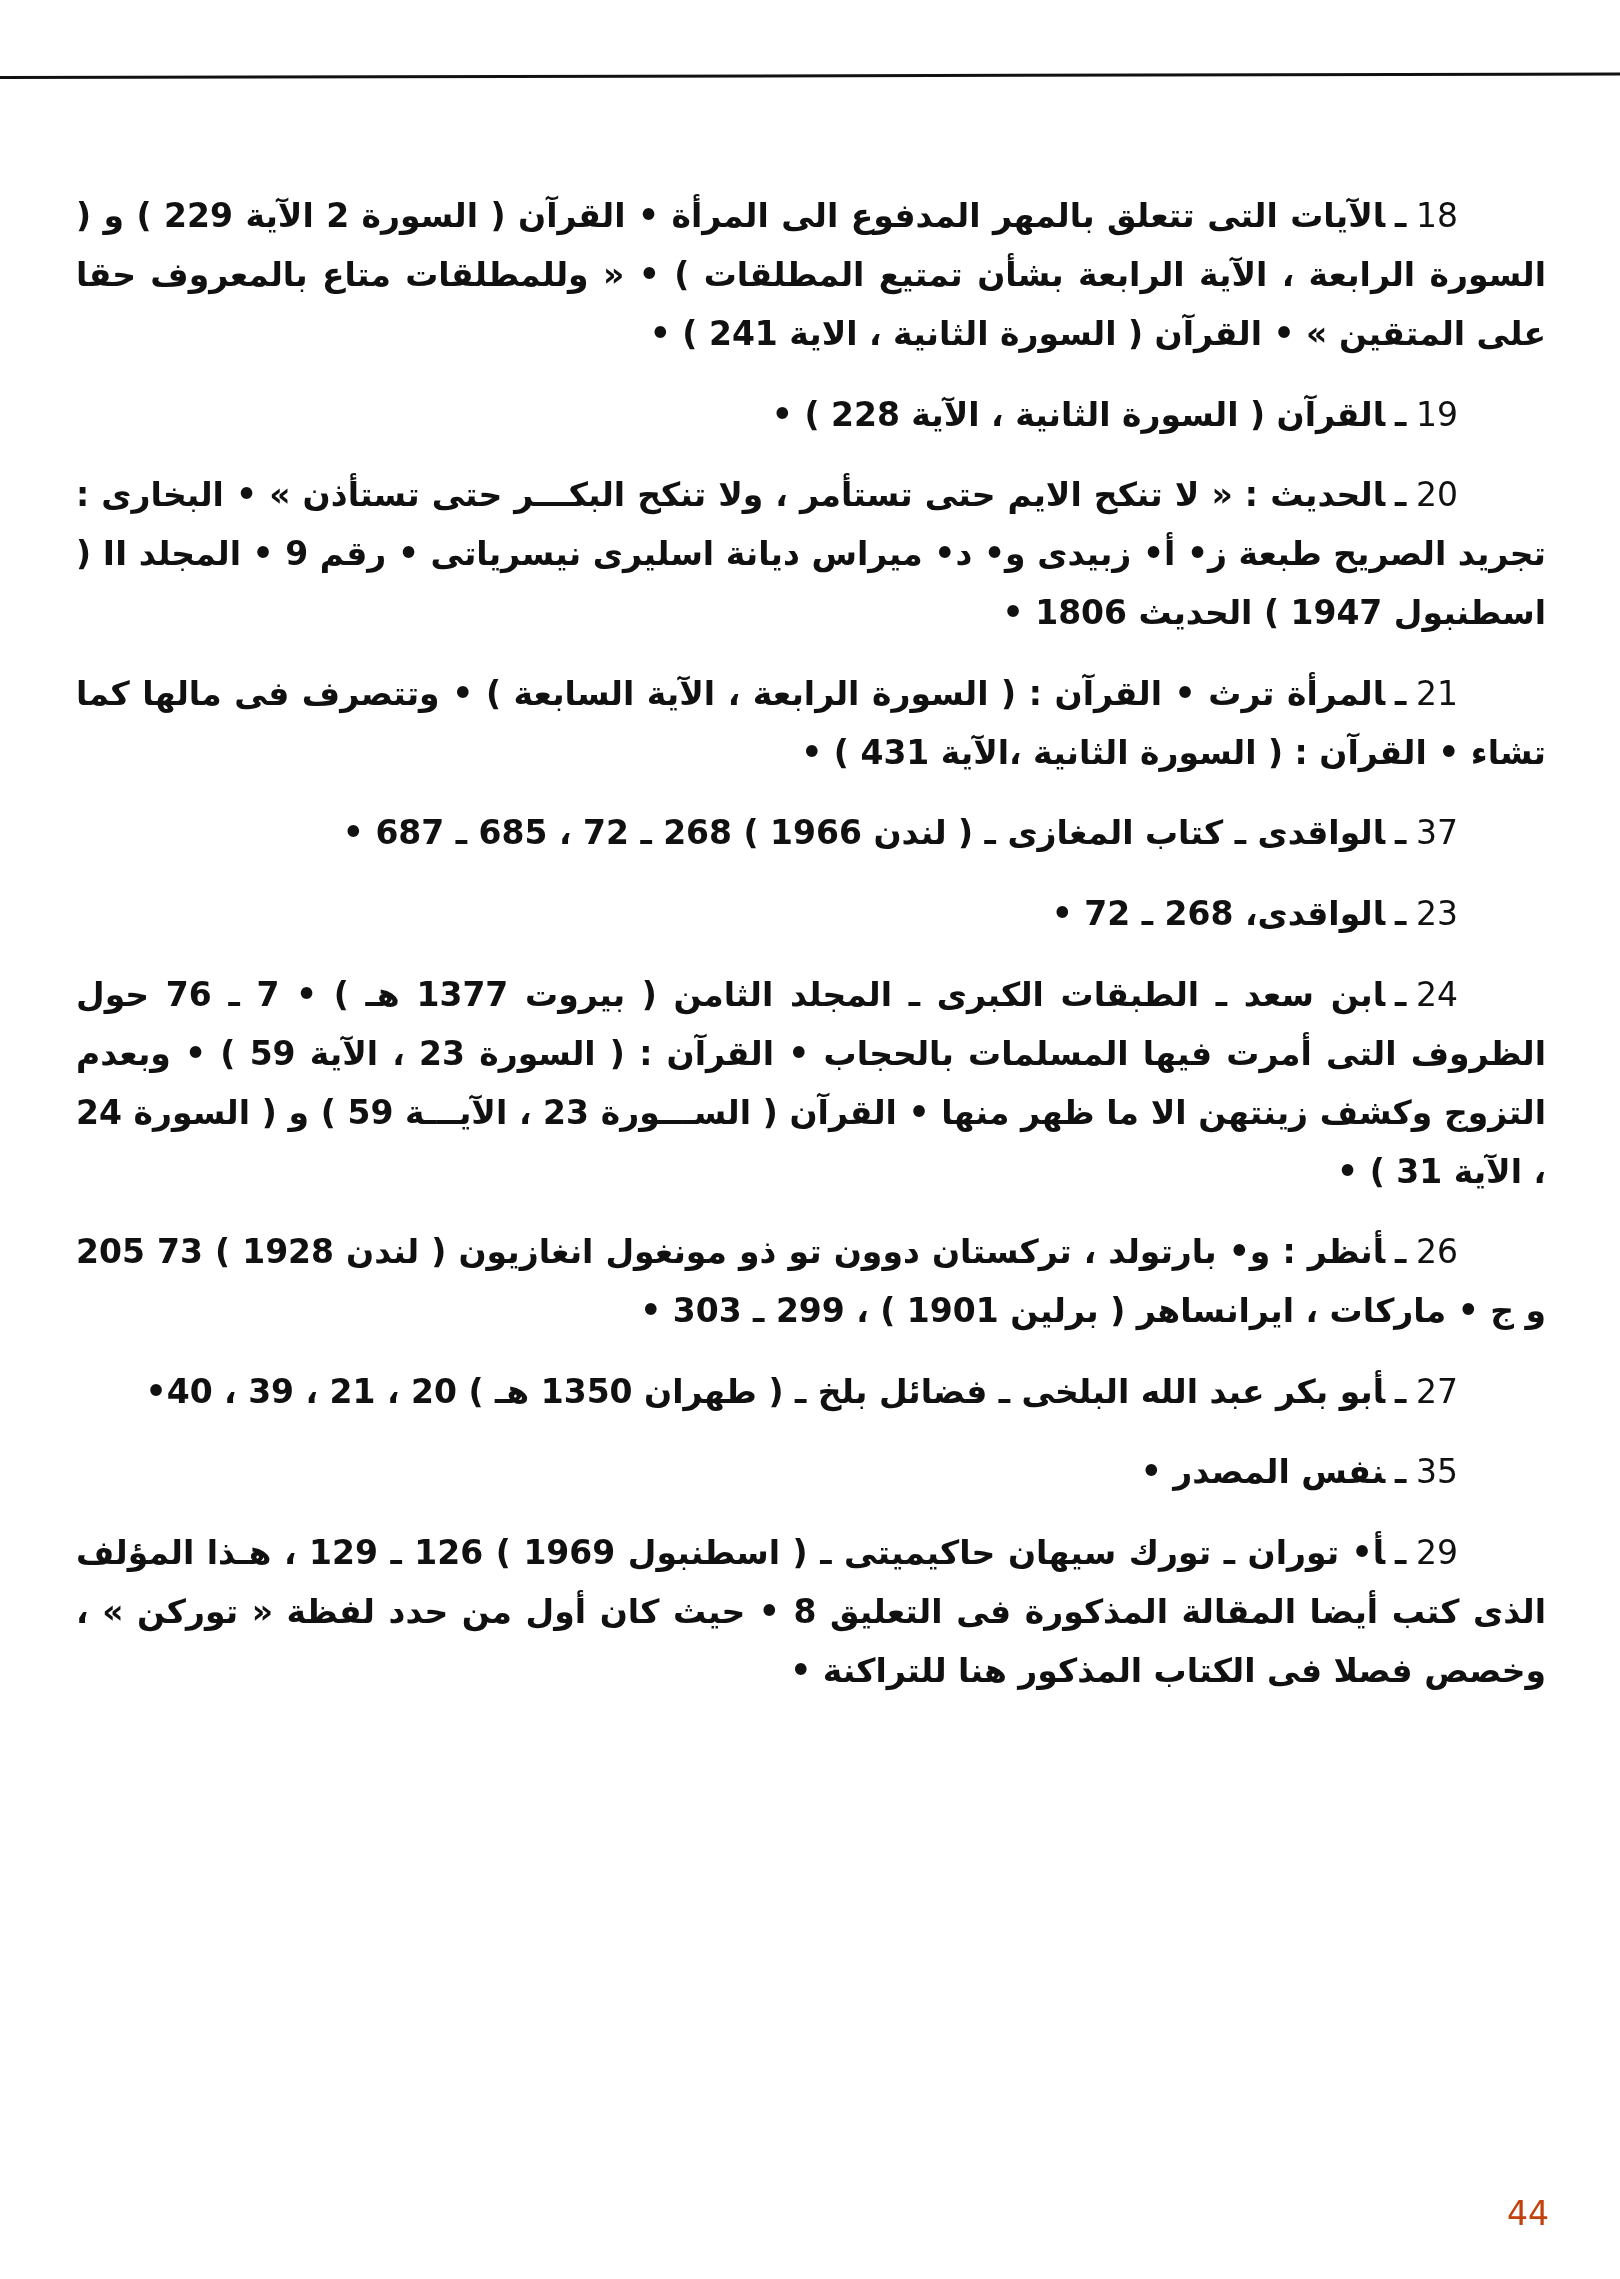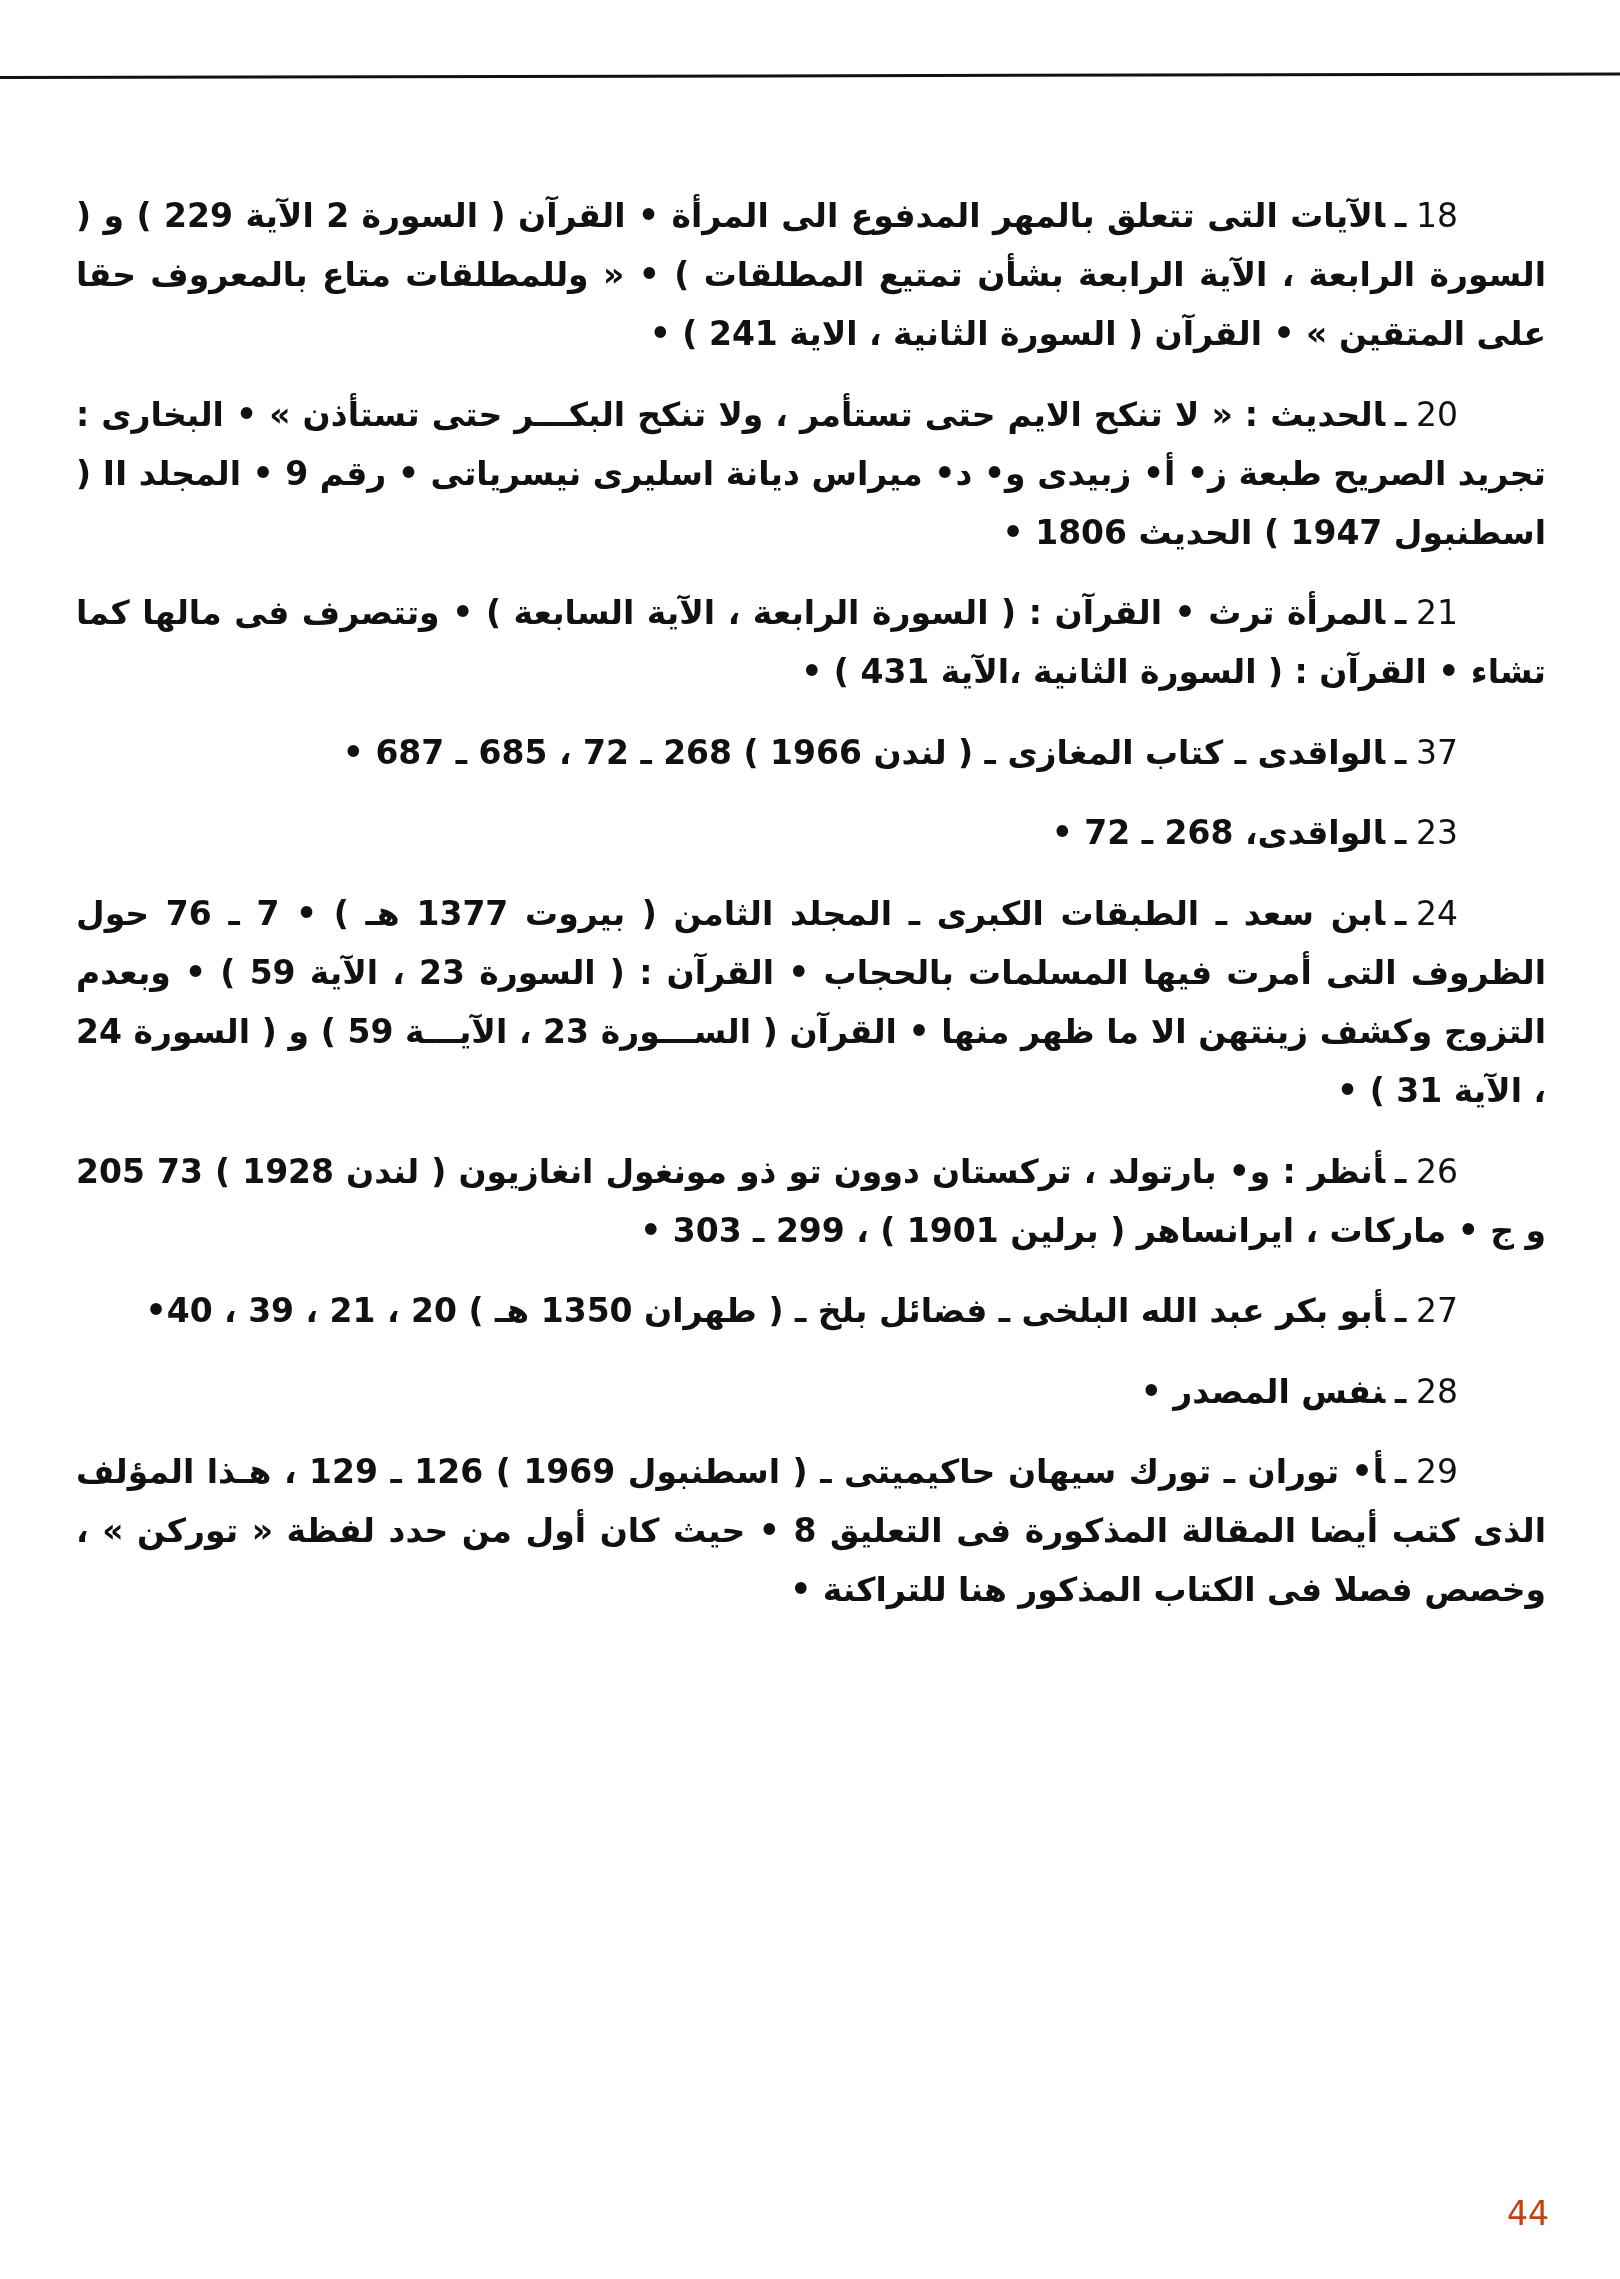--- a/index.html
+++ b/index.html
@@ -58,25 +58,26 @@
       color: #c2410c;
     }
   </style>
 </head>
 <body>
 
 <div class="top-rule"></div>
 
 <div class="notes">
   <p class="note"><span class="num">18</span><span class="dash">ـ</span><span>الآيات التى تتعلق بالمهر المدفوع الى المرأة • القرآن ( السورة 2 الآية 229 ) و ( السورة الرابعة ، الآية الرابعة بشأن تمتيع المطلقات ) • « وللمطلقات متاع بالمعروف حقا على المتقين » • القرآن ( السورة الثانية ، الاية 241 ) •</span></p>
+  <p class="note"><span class="num">19</span><span class="dash">ـ</span><span>القرآن ( السورة الثانية ، الآية 228 ) •</span></p>
   <p class="note"><span class="num">20</span><span class="dash">ـ</span><span>الحديث : « لا تنكح الايم حتى تستأمر ، ولا تنكح البكـــر حتى تستأذن » • البخارى : تجريد الصريح طبعة ز• أ• زبيدى و• د• ميراس ديانة اسليرى نيسرياتى • رقم 9 • المجلد II ( اسطنبول 1947 ) الحديث 1806 •</span></p>
   <p class="note"><span class="num">21</span><span class="dash">ـ</span><span>المرأة ترث • القرآن : ( السورة الرابعة ، الآية السابعة ) • وتتصرف فى مالها كما تشاء • القرآن : ( السورة الثانية ،الآية 431 ) •</span></p>
   <p class="note"><span class="num">37</span><span class="dash">ـ</span><span>الواقدى ـ كتاب المغازى ـ ( لندن 1966 ) 268 ـ 72 ، 685 ـ 687 •</span></p>
   <p class="note"><span class="num">23</span><span class="dash">ـ</span><span>الواقدى، 268 ـ 72 •</span></p>
   <p class="note"><span class="num">24</span><span class="dash">ـ</span><span>ابن سعد ـ الطبقات الكبرى ـ المجلد الثامن ( بيروت 1377 هـ ) • 7 ـ 76 حول الظروف التى أمرت فيها المسلمات بالحجاب • القرآن : ( السورة 23 ، الآية 59 ) • وبعدم التزوج وكشف زينتهن الا ما ظهر منها • القرآن ( الســـورة 23 ، الآيـــة 59 ) و ( السورة 24 ، الآية 31 ) •</span></p>
   <p class="note"><span class="num">26</span><span class="dash">ـ</span><span>أنظر : و• بارتولد ، تركستان دوون تو ذو مونغول انغازيون ( لندن 1928 ) 73 205 و ج • ماركات ، ايرانساهر ( برلين 1901 ) ، 299 ـ 303 •</span></p>
   <p class="note"><span class="num">27</span><span class="dash">ـ</span><span>أبو بكر عبد الله البلخى ـ فضائل بلخ ـ ( طهران 1350 هـ ) 20 ، 21 ، 39 ، 40•</span></p>
-  <p class="note"><span class="num">28</span><span class="dash">ـ</span><span>نفس المصدر •</span></p>
+  <p class="note"><span class="num">35</span><span class="dash">ـ</span><span>نفس المصدر •</span></p>
   <p class="note"><span class="num">29</span><span class="dash">ـ</span><span>أ• توران ـ تورك سيهان حاكيميتى ـ ( اسطنبول 1969 ) 126 ـ 129 ، هـذا المؤلف الذى كتب أيضا المقالة المذكورة فى التعليق 8 • حيث كان أول من حدد لفظة « توركن » ، وخصص فصلا فى الكتاب المذكور هنا للتراكنة •</span></p>
 </div>
 
 <div class="page-number">44</div>
 
 
 </body></html>

